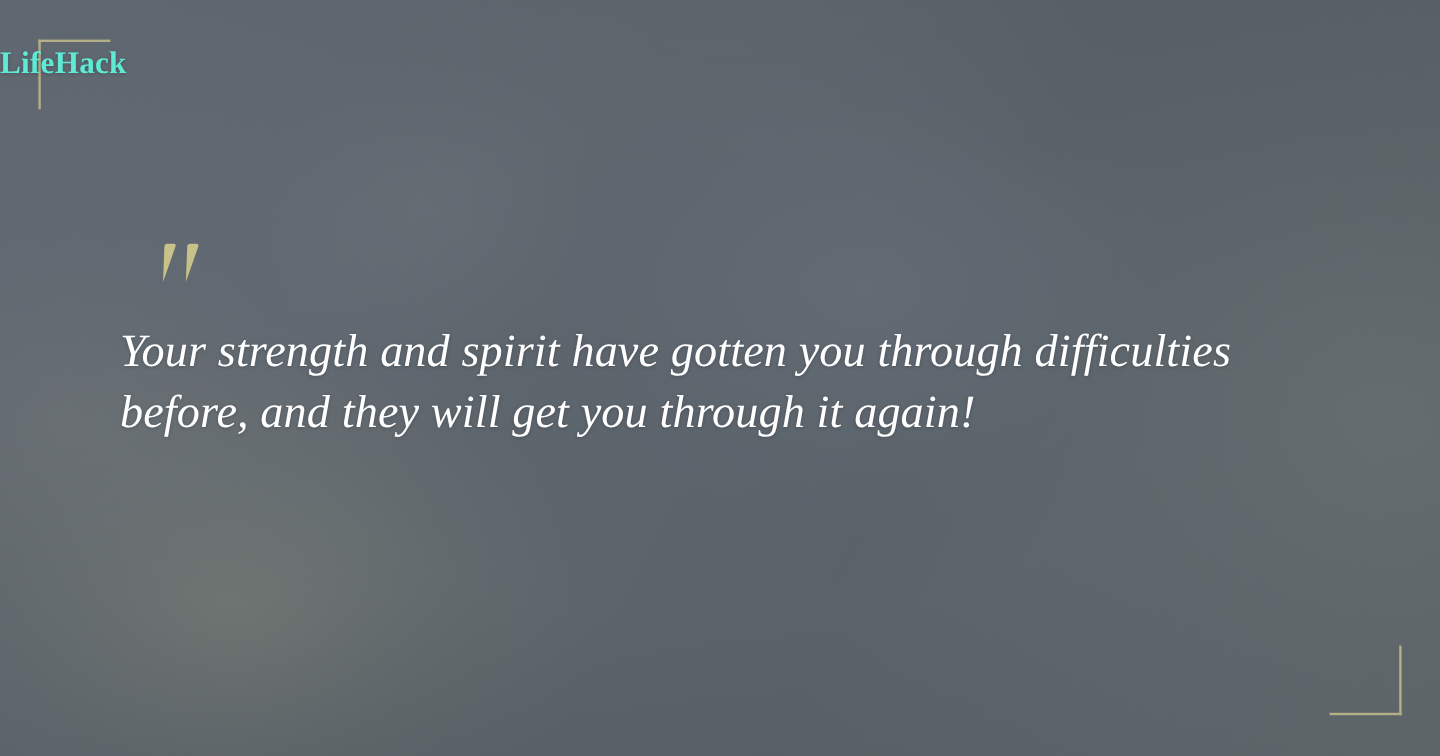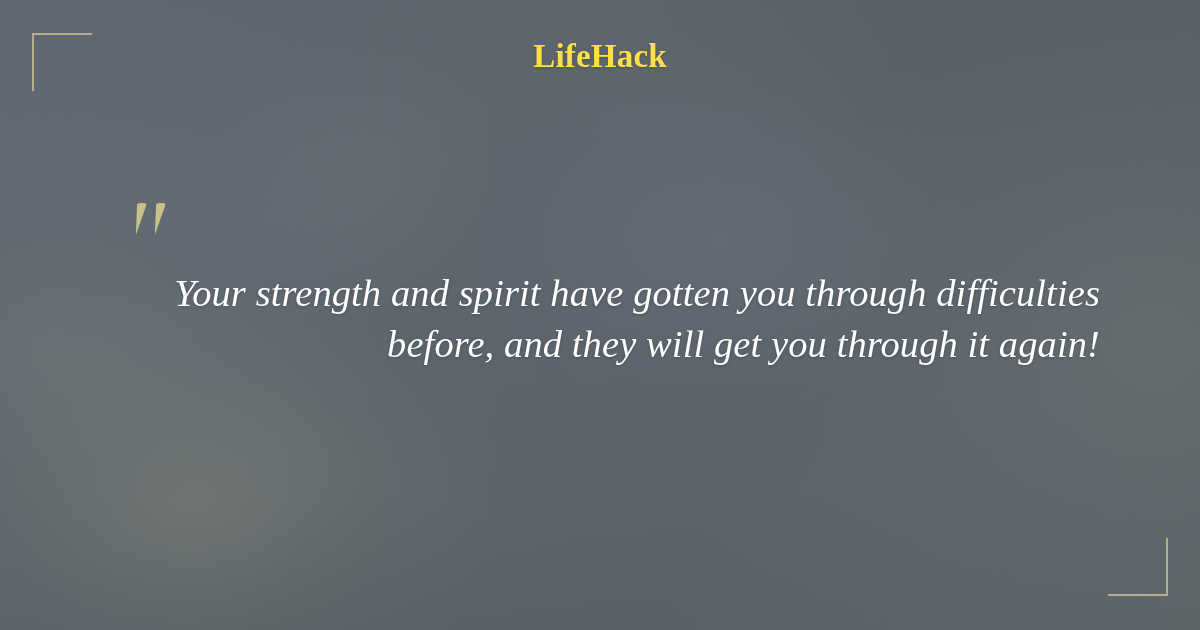--- a/index.html
+++ b/index.html
@@ -72,26 +72,26 @@
   .corner.br { left: 1108px; top: 538px; }
   .corner.br .h { left: 0; bottom: 0; width: 60px; height: 2px; }
   .corner.br .v { right: 0; top: 0; width: 2px; height: 58px; }
 
   
   .brand {
     position: absolute;
     left: 0;
     right: 0;
     top: 40px;
-    text-align: center;
+    text-align: left;
     font-family: "Liberation Serif", "DejaVu Serif", serif;
-    font-size: 33px;
+    font-size: 26px;
     font-weight: 700;
     letter-spacing: 0.2px;
-    color: #fde047;
+    color: #5eead4;
     line-height: 1;
     text-shadow: 0 1px 3px rgba(30,36,40,0.30);
   }
 
   
   .quote-mark {
     position: absolute;
     left: 131px;
     top: 199px;
     width: 46px;
@@ -110,21 +110,21 @@
   }
   .quote-mark span.m1 { left: 3px; }
   .quote-mark span.m2 { left: 22px; }
 
   
   .quote-wrap {
     position: absolute;
     left: 100px;
     top: 268px;
     width: 1000px;
-    text-align: right;
+    text-align: left;
   }
   .quote-text {
     margin: 0;
     font-family: "Liberation Serif", "DejaVu Serif", serif;
     font-style: italic;
     font-weight: 400;
     font-size: 38.5px;
     line-height: 51px;
     color: #ffffff;
     letter-spacing: 0.1px;

